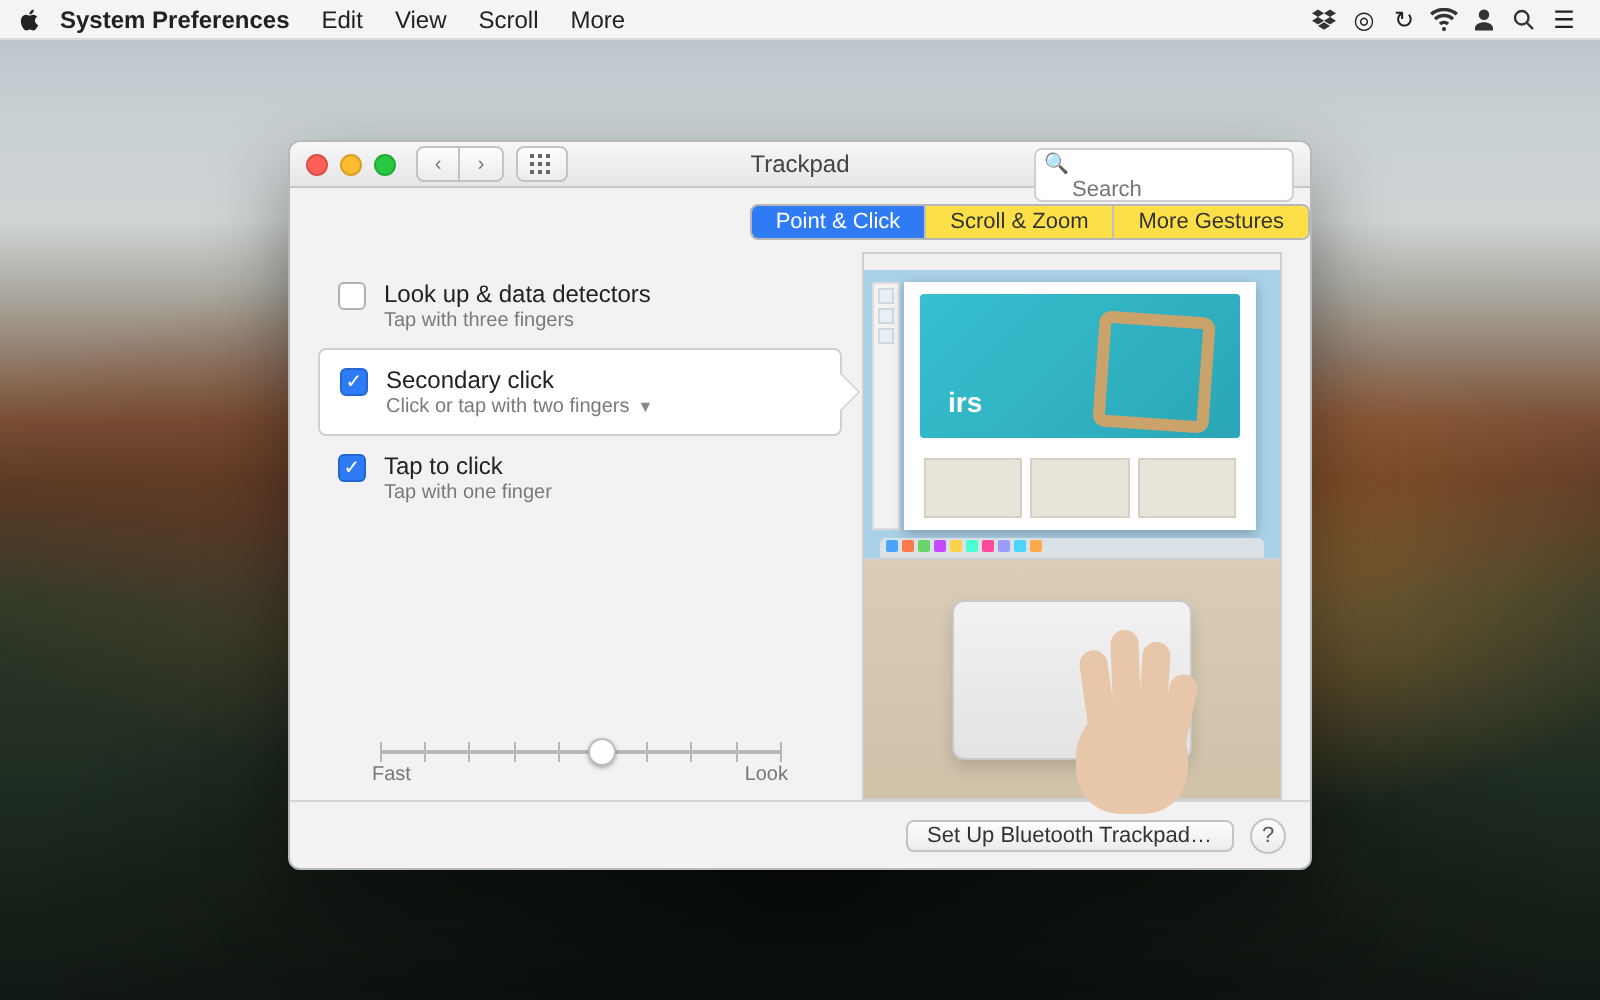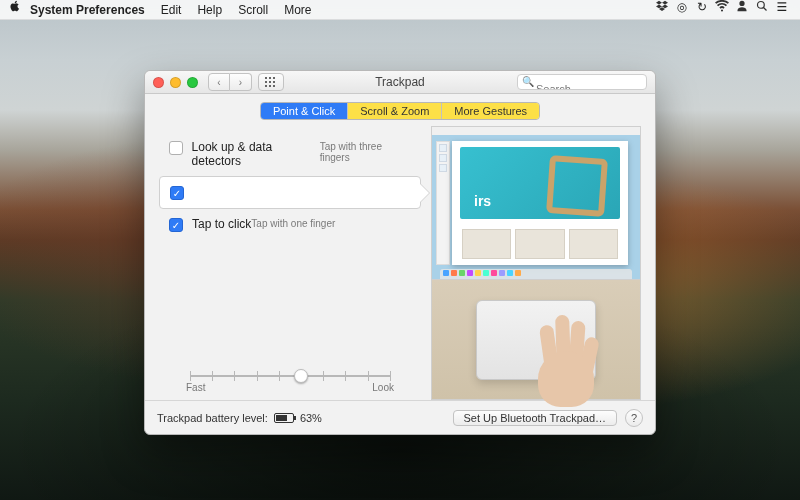--- a/index.html
+++ b/index.html
@@ -16,21 +16,21 @@
   background:
     radial-gradient(60% 40% at 72% 58%, rgba(255,150,60,.45), transparent 60%),
     radial-gradient(50% 38% at 26% 52%, rgba(110,60,40,.55), transparent 65%),
     radial-gradient(70% 50% at 50% 90%, rgba(0,0,0,.55), transparent 70%);
 }
 
 
 .menubar {
   position:absolute; top:0; left:0; right:0; height:20px;
   background:rgba(250,250,250,.9); backdrop-filter:blur(4px);
-  display:flex; align-items:flex-start; font-size:12px; color:#222;
+  display:flex; align-items:center; font-size:12px; color:#222;
   padding:0 8px; border-bottom:1px solid rgba(0,0,0,.1);
 }
 .menubar .apple { width:14px; display:flex; justify-content:center; }
 .menubar .item { padding:0 8px; line-height:20px; }
 .menubar .item.bold { font-weight:600; }
 .menubar .spacer { flex:1; }
 .menubar .ricon { width:20px; display:flex; justify-content:center; align-items:center; font-size:12px; }
 
 
 .win {
@@ -47,41 +47,41 @@
 .traffic { display:flex; gap:6px; padding-left:8px; }
 .tl { width:11px; height:11px; border-radius:50%; border:1px solid rgba(0,0,0,.15); }
 .tl.red{background:#ff5f57}.tl.yel{background:#febc2e}.tl.grn{background:#28c840}
 .navbtns { display:flex; margin-left:10px; }
 .navbtn { width:22px;height:18px;display:flex;align-items:center;justify-content:center;font-size:10px;color:#777;border:1px solid #c3c3c3;background:linear-gradient(#fdfdfd,#ececec); }
 .navbtn:first-child{border-radius:4px 0 0 4px}
 .navbtn:last-child{border-left:0;border-radius:0 4px 4px 0}
 .gridbtn{width:26px;height:18px;margin-left:6px;border:1px solid #c3c3c3;border-radius:4px;background:linear-gradient(#fdfdfd,#ececec);display:flex;align-items:center;justify-content:center;font-size:10px;color:#666}
 .wtitle{position:absolute;left:0;right:0;text-align:center;font-size:12px;color:#444;pointer-events:none}
 .searchwrap{position:absolute;right:8px;top:3px}
-.search{width:130px;height:16px;border:1px solid #cfcfcf;border-radius:4px;background:#fff;font-size:11px;padding:14px 4px 0 18px;color:#333}
+.search{width:130px;height:27px;border:1px solid #cfcfcf;border-radius:4px;background:#fff;font-size:11px;padding:14px 4px 0 18px;color:#333}
 .searchwrap .sicon{position:absolute;left:5px;top:2px;font-size:10px;color:#999}
 
-.tabs { display:flex; justify-content:center; padding:8px 0 6px; }
+.tabs { display:flex; justify-content:flex-end; padding:8px 0 6px; }
 .segment { display:flex; border:1px solid #b7b7b7; border-radius:4px; overflow:hidden; font-size:11px; }
 .segment .seg { padding:2px 12px; background:#fde047; color:#333; border-right:1px solid #c0c0c0; }
 .segment .seg:last-child{border-right:0}
 .segment .seg.active { background:#2f7bf6; color:#fff; }
 
 .content { flex:1; display:flex; padding:0 14px 0 14px; gap:10px; }
 .leftcol { flex:1; display:flex; flex-direction:column; padding-top:6px; }
 .opt { display:flex; align-items:flex-start; gap:9px; padding:8px 10px; border-radius:4px; position:relative; }
 .opt.selected { background:#fff; border:1px solid #d0d0d0; }
 .opt.selected::after{
   content:""; position:absolute; right:-9px; top:50%; transform:translateY(-50%);
   width:0;height:0;border-top:10px solid transparent;border-bottom:10px solid transparent;border-left:10px solid #fff;
   filter:drop-shadow(1px 0 0 #d0d0d0);
 }
 .chk { width:14px;height:14px;border:1px solid #b0b0b0;border-radius:3px;background:#fff;display:flex;align-items:center;justify-content:center;font-size:10px;color:#fff;margin-top:1px; }
 .chk.on{background:#2f7bf6;border-color:#2466d4}
-.opt .lbls{display:flex;flex-direction:row}
+.opt .lbls{display:flex;flex-direction:column}
 .opt .t{font-size:12px;color:#222}
 .opt .s{font-size:10px;color:#7a7a7a;margin-top:1px}
 .opt .s .dd{font-size:8px;margin-left:4px;color:#888}
 
 .speed { margin-top:auto; margin-bottom:14px; text-align:center; }
 .speed .lbl{font-size:11px;color:#333;margin-bottom:6px}
 .slider { position:relative; width:200px; height:20px; margin:0 auto; }
 .track { position:absolute; top:9px; left:0; right:0; height:2px; background:#b8b8b8; }
 .tick { position:absolute; top:5px; width:1px; height:10px; background:#b8b8b8; }
 .knob { position:absolute; top:3px; width:14px;height:14px;border-radius:50%;background:#fff;border:1px solid #bcbcbc;box-shadow:0 1px 2px rgba(0,0,0,.3); transform:translateX(-50%); }
@@ -126,21 +126,21 @@
 <div class="desktop"></div>
 
 <div class="menubar">
   <span class="apple">
     <svg width="12" height="12" viewBox="0 0 16 16">
         <path fill="#222" d="M11.3 8.5c0-1.7 1.4-2.5 1.5-2.6-0.8-1.2-2.1-1.3-2.5-1.4-1.1-.1-2.1.6-2.6.6s-1.4-.6-2.3-.6c-1.2 0-2.3.7-2.9 1.8-1.2 2.1-.3 5.3.9 7 .6.8 1.3 1.8 2.2 1.7.9 0 1.2-.6 2.3-.6s1.4.6 2.3.6c1 0 1.6-.9 2.2-1.7.7-1 1-1.9 1-2 0 0-1.9-.7-2.1-2.8zM9.8 3.2c.5-.6.8-1.4.7-2.2-.7 0-1.6.5-2.1 1.1-.5.5-.9 1.4-.8 2.2.8.1 1.7-.4 2.2-1.1z"></path>
       </svg>
   </span>
   <span class="item bold">System Preferences</span>
   <span class="item">Edit</span>
-  <span class="item">Help</span>
+  <span class="item">View</span>
   <span class="item">Scroll</span>
   <span class="item">More</span>
   <span class="spacer"></span>
   <span class="ricon">
       <svg width="12" height="12" viewBox="0 0 16 16">
         <path fill="#333" d="M4 1l4 2.5L4 6 0 3.5 4 1zm8 0l4 2.5L12 6 8 3.5 12 1zM0 8.5L4 6l4 2.5L4 11 0 8.5zm12-2.5l4 2.5L12 11 8 8.5 12 6zM4 12l4-2.5L12 12l-4 2.5L4 12z"></path>
       </svg>
     </span>
   <span class="ricon">◎</span>
   <span class="ricon">↻</span>
@@ -210,20 +210,26 @@
       <div class="opt">
         <div class="chk"></div>
         <div class="lbls">
           <span class="t">Look up &amp; data detectors</span>
           <span class="s">Tap with three fingers</span>
         </div>
       </div>
 
       <div class="opt selected">
         <div class="chk on">✓</div>
+        <div class="lbls">
+          <span class="t">Secondary click</span>
+          <span class="s">
+            <span>Click or tap with two fingers</span><span class="dd">▼</span>
+          </span>
+        </div>
       </div>
 
       <div class="opt">
         <div class="chk on">✓</div>
         <div class="lbls">
           <span class="t">Tap to click</span>
           <span class="s">Tap with one finger</span>
         </div>
       </div>
 
@@ -287,24 +293,17 @@
             <div class="f f2"></div>
             <div class="f f3"></div>
             <div class="f f4"></div>
           <div class="palm"></div>
         </div>
       </div>
     </div>
   </div>
 
   <div class="footer">
-    <div class="batt">
-      <span>Trackpad battery level:</span>
-      <span class="battico">
-          <i></i>
-        </span>
-      <span>63%</span>
-    </div>
     <div class="spacer"></div>
     <div class="btn">Set Up Bluetooth Trackpad…</div>
     <div class="help">?</div>
   </div>
 </div>
 
 </body></html>

